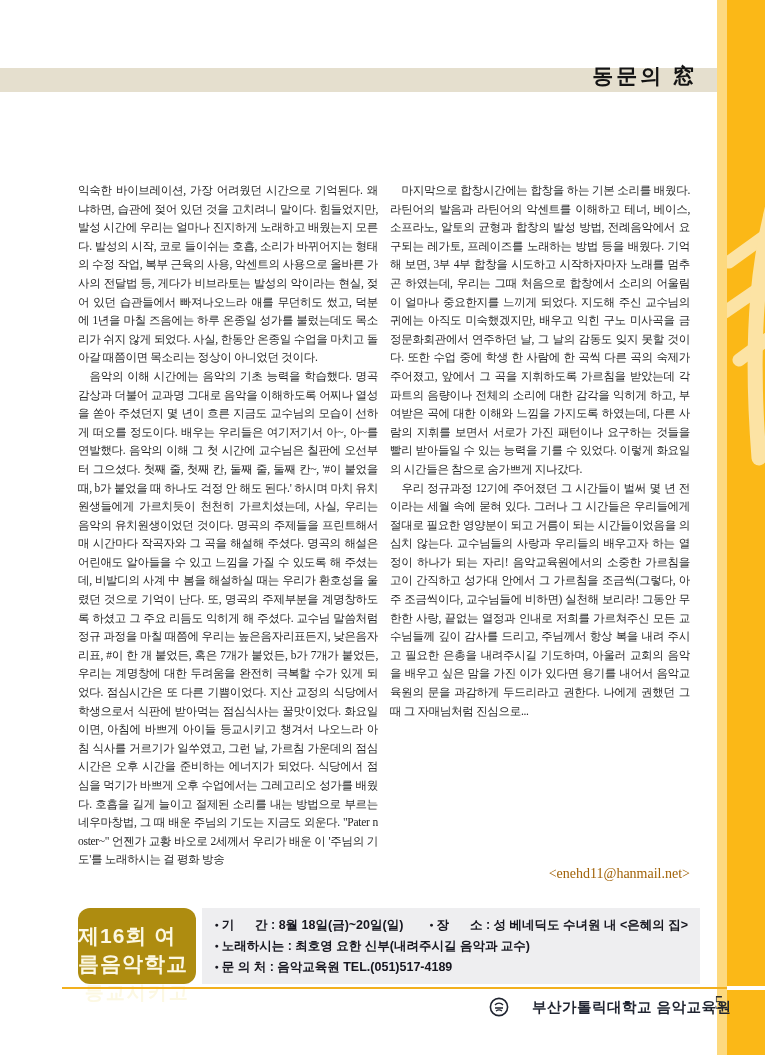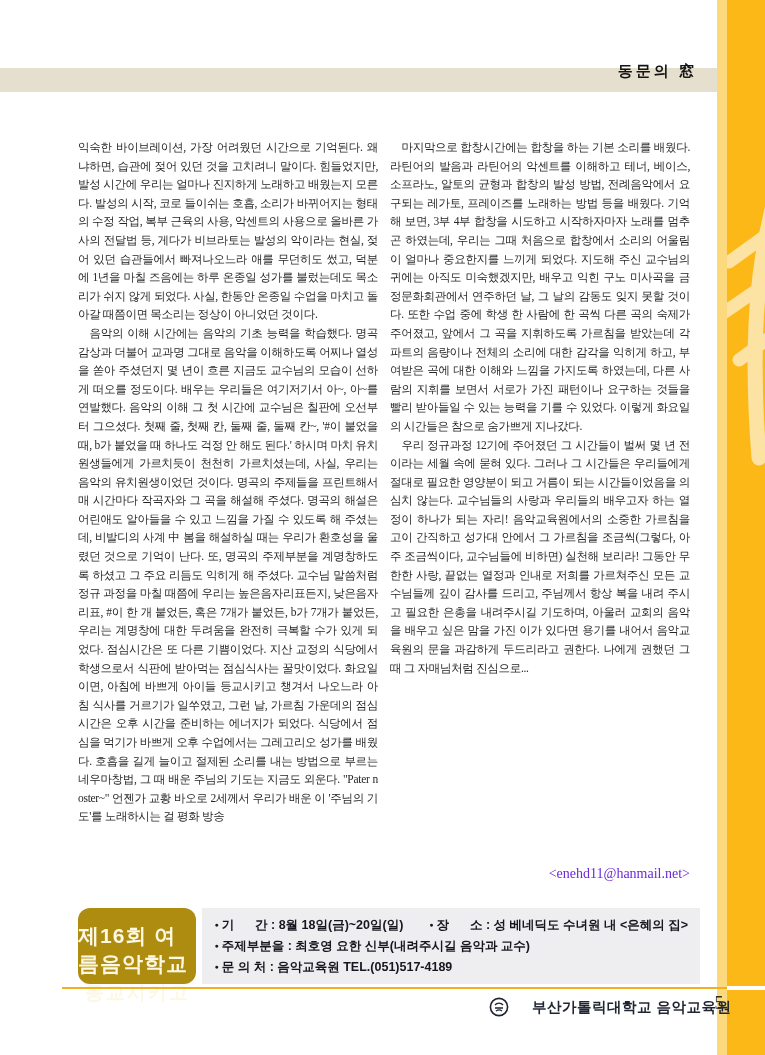--- a/index.html
+++ b/index.html
@@ -1,32 +1,32 @@
 <!DOCTYPE html>
 <html><head>
 <meta charset="utf-8">
 <style>
   html,body{margin:0;padding:0;background:#888;}
   .page{position:relative;width:765px;height:1055px;background:#ffffff;overflow:hidden;
         font-family:"Liberation Serif","DejaVu Serif",serif;}
   
   .banner{position:absolute;left:0;top:68px;width:717px;height:24px;background:#E5DFCE;}
   .banner-title{position:absolute;top:62px;right:68px;font-family:"Liberation Sans","DejaVu Sans",sans-serif;
-        font-size:15px;font-weight:800;color:#141414;letter-spacing:3px;margin-left:20px;}
+        font-size:21px;font-weight:800;color:#141414;letter-spacing:3px;margin-left:20px;}
   
   .strip-light{position:absolute;left:717px;top:0;width:10px;height:1055px;background:#FDD97E;z-index:1;}
   .strip-dark{position:absolute;left:727px;top:0;width:38px;height:1055px;background:#FBB817;z-index:1;overflow:hidden;}
   .glyph{position:absolute;left:-10px;top:150px;}
   
   .content{position:absolute;left:78px;top:138px;width:612px;display:flex;gap:12px;z-index:2;}
-  .col{width:300px;max-height:760px;overflow:hidden;}
+  .col{width:300px;max-height:760px;overflow:hidden;margin-top:43px;}
   .para{margin:0;font-size:11.5px;line-height:18.6px;letter-spacing:-0.3px;color:#262626;
         text-align:justify;word-break:break-all;text-indent:1em;}
   .para.first{text-indent:0;}
-  .email-line{position:absolute;top:866px;right:75px;font-size:14px;color:#6d28d9;z-index:2;}
+  .email-line{position:absolute;top:866px;right:75px;font-size:14px;color:#a16207;z-index:2;}
   
   .notice{position:absolute;left:78px;top:908px;width:622px;height:76px;display:flex;z-index:2;
           font-family:"Liberation Sans","DejaVu Sans",sans-serif;}
   .notice-badge{width:232px;height:76px;background:#AE8C10;border-radius:12px;color:#FCF8E3;
           display:flex;flex-direction:column;align-items:center;justify-content:center;gap:2px;}
   .notice-badge .t1{font-size:21px;font-weight:800;letter-spacing:1px;margin-top:36px;}
   .notice-badge .t2{font-size:19px;font-weight:800;letter-spacing:2px;}
   .notice-info{flex:1;margin-left:6px;background:#EEEEF0;padding:9px 12px 8px 12px;
           display:flex;flex-direction:column;justify-content:center;gap:4px;}
   .info-row{display:flex;gap:26px;}
@@ -79,21 +79,21 @@
     <div class="notice-badge">
       <div class="t1">제16회 여름음악학교</div>
       <div class="t2">등교시키고</div>
     </div>
     <div class="notice-info">
       <div class="info-row">
         <span class="info-item"><span class="bullet">●</span><span class="lbl">기      간</span><span class="sep"> : </span><span class="val">8월 18일(금)~20일(일)</span></span>
         <span class="info-item"><span class="bullet">●</span><span class="lbl">장      소</span><span class="sep"> : </span><span class="val">성 베네딕도 수녀원 내 &lt;은혜의 집&gt;</span></span>
       </div>
       <div class="info-row">
-        <span class="info-item"><span class="bullet">●</span><span class="lbl">주제부분을</span><span class="sep"> : </span><span class="val">최호영 요한 신부(내려주시길 음악과 교수)</span></span>
+        <span class="info-item"><span class="bullet">●</span><span class="lbl">노래하시는</span><span class="sep"> : </span><span class="val">최호영 요한 신부(내려주시길 음악과 교수)</span></span>
       </div>
       <div class="info-row">
         <span class="info-item"><span class="bullet">●</span><span class="lbl">문 의 처</span><span class="sep"> : </span><span class="val">음악교육원 TEL.(051)517-4189</span></span>
       </div>
     </div>
   </div>
 
   <div class="rule-gold"></div>
   <div class="rule-white"></div>
 

